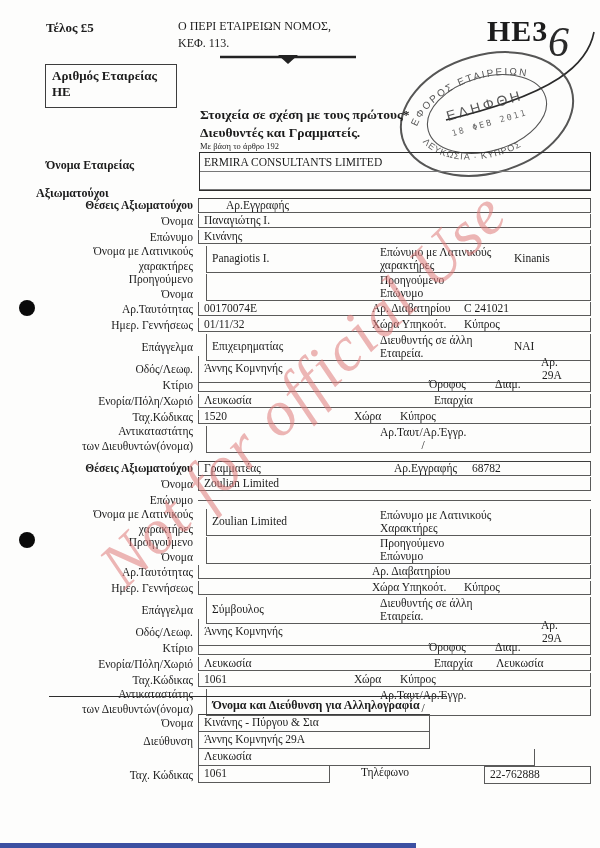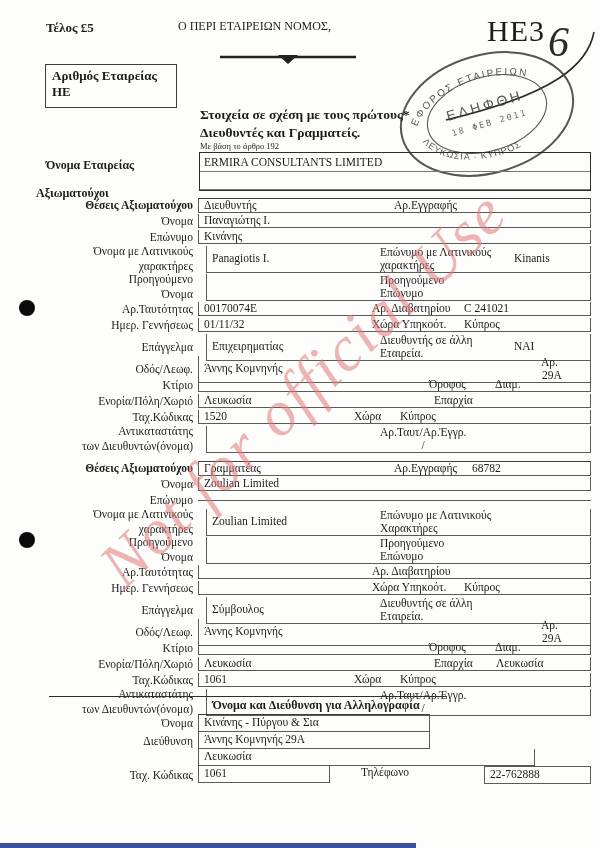--- a/index.html
+++ b/index.html
@@ -3,21 +3,21 @@
 <meta charset="utf-8">
 <style>
   html,body{margin:0;padding:0;background:#888;}
   .page{position:relative;width:600px;height:848px;background:#fdfdfc;margin:0 auto;
         font-family:"Liberation Serif",serif;color:#1c1c1c;font-size:11.5px;overflow:hidden;}
   .abs{position:absolute;}
   
   .fee{left:46px;top:20px;font-weight:bold;font-size:13px;}
   .law-title{left:178px;top:18px;width:214px;text-align:left;font-weight:normal;font-size:12px;line-height:17px;}
   .title-divider{left:218px;top:53px;}
-  .he3{left:487px;top:14px;font-weight:normal;font-size:30px;letter-spacing:1px;}
+  .he3{left:487px;top:14px;font-weight:bold;font-size:30px;letter-spacing:1px;}
   .conum-box{left:45px;top:64px;width:118px;height:36px;border:1.4px solid #3d3d3d;
              padding:3px 6px;font-weight:bold;font-size:13px;line-height:16px;}
   .subtitle{left:200px;top:106px;font-weight:bold;font-size:13.5px;line-height:17.5px;}
   .subnote{left:200px;top:141px;font-size:8.5px;}
   .coname-label{left:46px;top:158px;font-weight:bold;font-size:12px;}
   .coname-box{left:199px;top:152px;width:390px;height:37px;border:1.8px solid #2c2c2c;}
   .coname-row{height:18px;line-height:18px;padding:0 4px;border-bottom:1px solid #777;}
   .coname-row2{height:17px;}
   .officers-heading{left:36px;top:186px;font-weight:bold;font-size:12px;}
   
@@ -74,20 +74,21 @@
 </style>
 </head>
 <body>
 
 <div class="page">
 
   <div class="abs fee">Τέλος £5</div>
 
   <div class="abs law-title">
     <div>Ο ΠΕΡΙ ΕΤΑΙΡΕΙΩΝ ΝΟΜΟΣ,</div>
+    <div>ΚΕΦ. 113.</div>
   </div>
   <svg class="abs title-divider" width="140" height="12" viewBox="0 0 140 12">
     <line x1="2" y1="4" x2="138" y2="4" stroke="#222" stroke-width="2.6"></line>
     <polygon points="60,2 80,2 70,11" fill="#222"></polygon>
   </svg>
 
   <div class="abs he3">ΗΕ3</div>
 
   <svg class="abs hand" width="162" height="128" viewBox="0 0 162 128">
     <path d="M 156,26 C 150,58 118,88 8,114" stroke="#2a2a2a" stroke-width="1.6" fill="none"></path>
@@ -132,21 +133,20 @@
 
   <div class="abs officers-heading">Αξιωματούχοι</div>
 
   <div class="abs bullet b1"></div>
   <div class="abs bullet b2"></div>
 
   <div class="abs sec s1">
     <div class="frow first h1">
       <div class="flabel bold">Θέσεις Αξιωματούχου</div>
       <div class="fbox">
-        <span class="vleft">Διευθυντής</span>
         <span class="regl">Αρ.Εγγραφής</span>
         <span class="regv"></span>
       </div>
     </div>
     <div class="frow h1">
       <div class="flabel">Όνομα</div>
       <div class="fbox">
           <span>Παναγιώτης Ι.</span>
         </div>
     </div>

